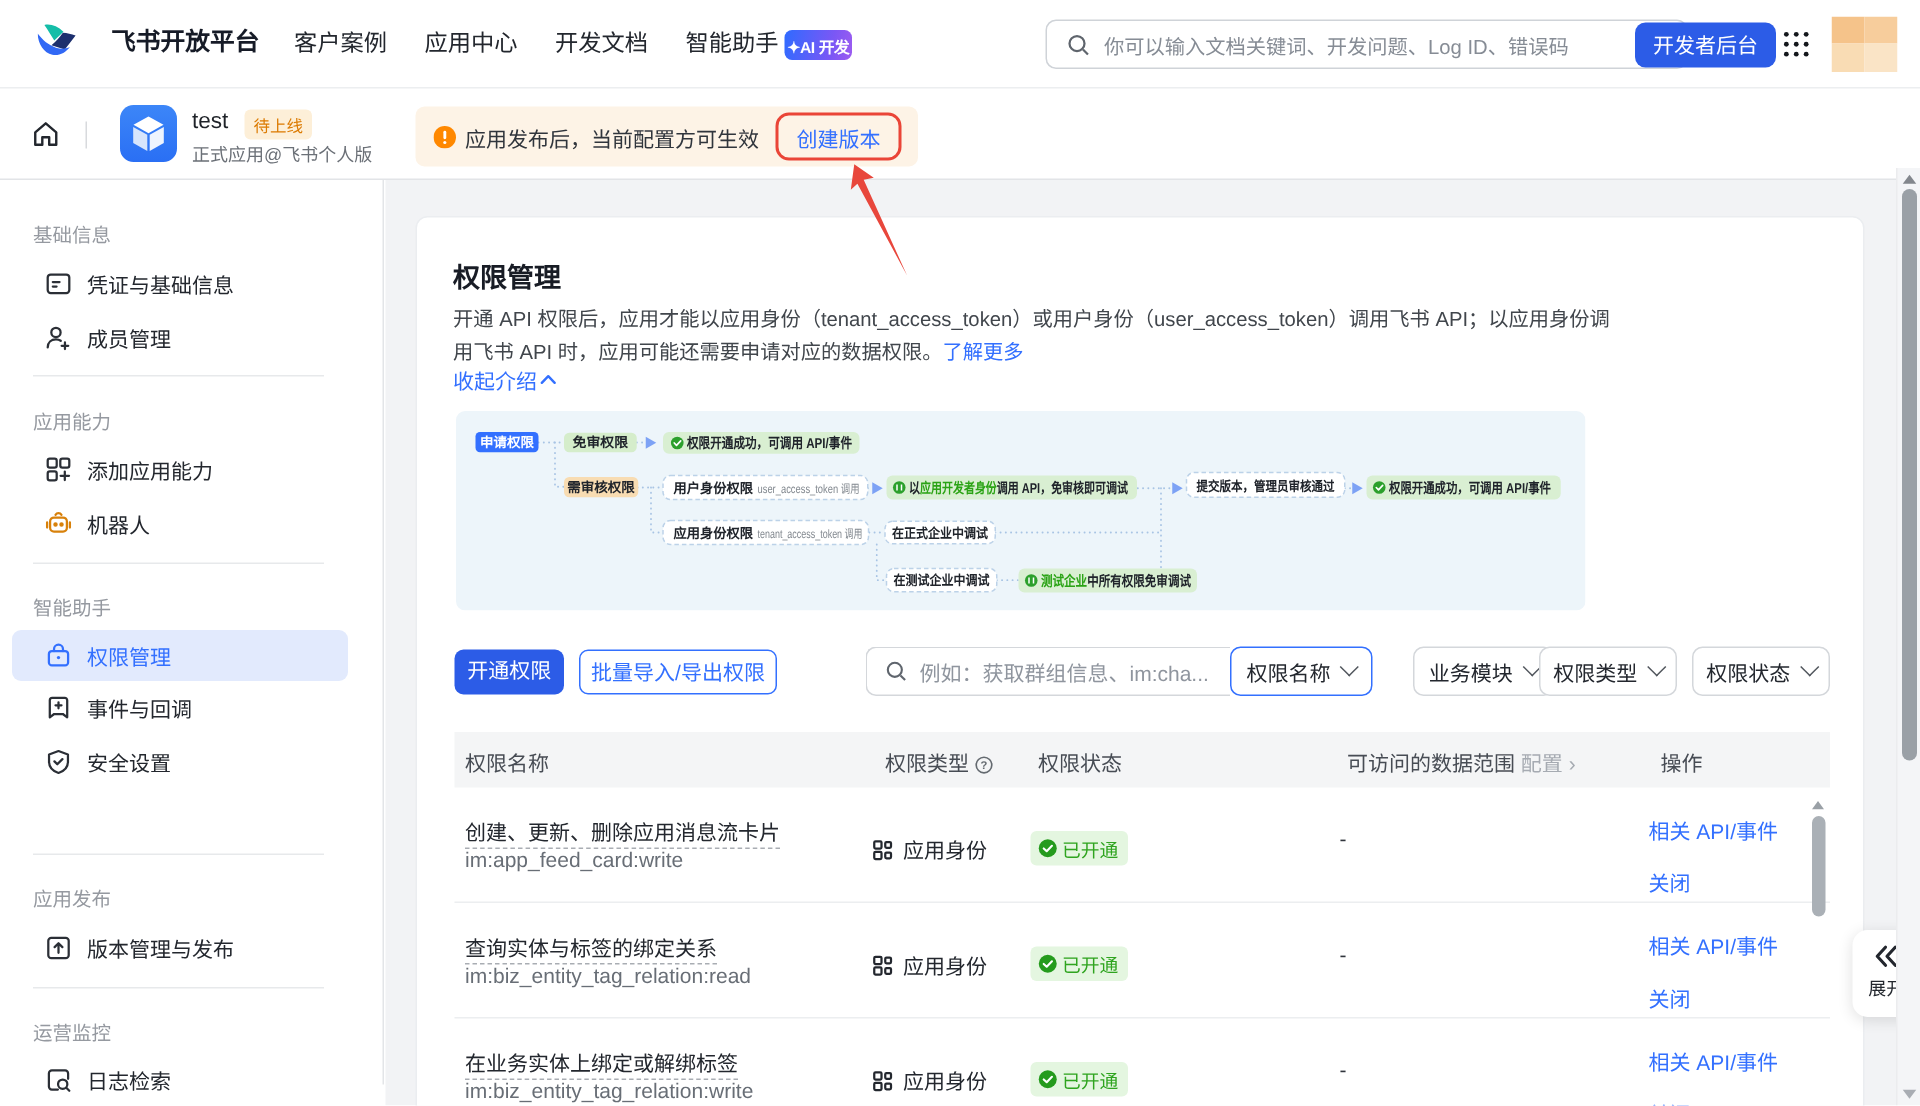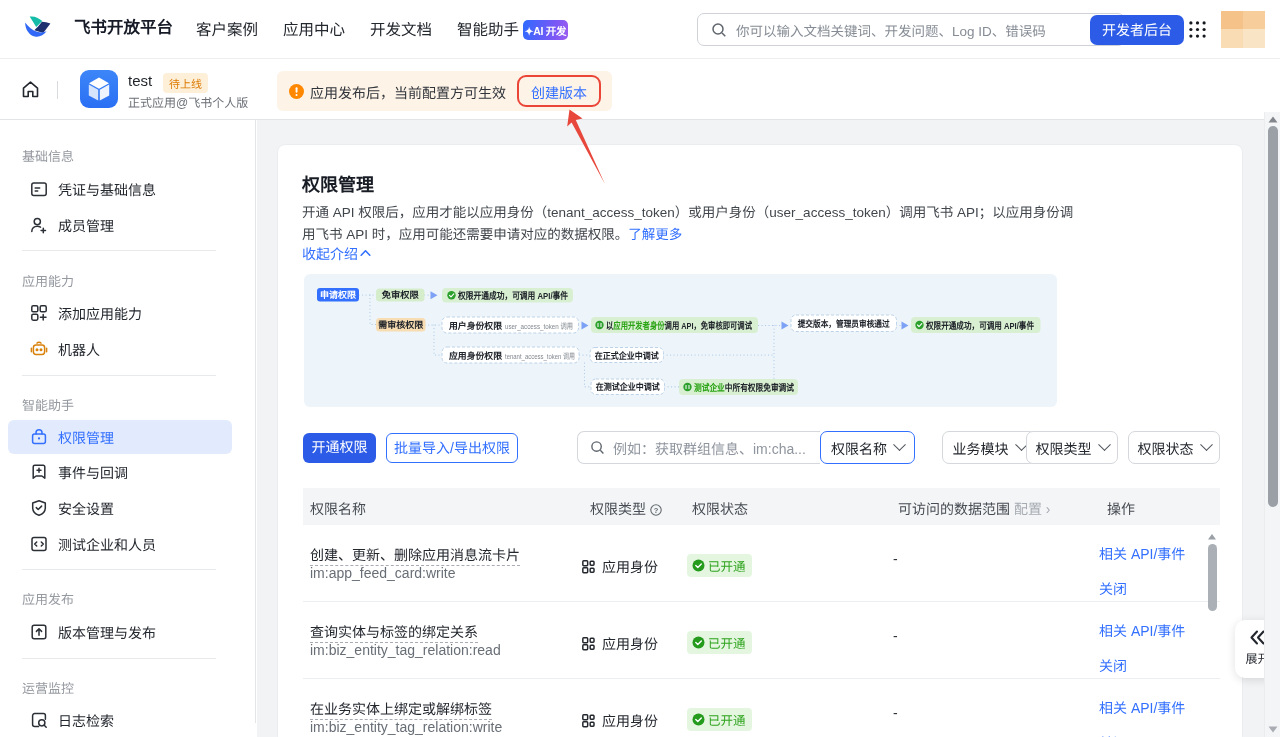--- a/index.html
+++ b/index.html
@@ -182,25 +182,20 @@
         <circle cx="9" cy="10.4" r="1.1" fill="#3370ff" stroke="none"></circle>
       </svg>权限管理</div>
   <div class="sitem" style="top:336px;"><svg width="18" height="18" viewBox="0 0 18 18" fill="none" stroke="#2b2f36" stroke-width="1.5" stroke-linecap="round" stroke-linejoin="round">
         <path d="M3.2 3.8 a1.6 1.6 0 0 1 1.6-1.6 h8.4 a1.6 1.6 0 0 1 1.6 1.6 v11.4 l-2.9-2.2 h-5.8 l-2.9 2.2 z"></path>
         <path d="M9 5.2 v4 M7 7.2 h4"></path>
       </svg>事件与回调</div>
   <div class="sitem" style="top:372px;"><svg width="18" height="18" viewBox="0 0 18 18" fill="none" stroke="#2b2f36" stroke-width="1.5" stroke-linecap="round" stroke-linejoin="round">
         <path d="M9 1.7 L15.3 4 v4.8 c0 3.9-2.8 6.4-6.3 7.5 C5.5 15.2 2.7 12.7 2.7 8.8 V4 Z"></path>
         <path d="M6.3 8.6 l1.9 1.9 3.4-3.4"></path>
       </svg>安全设置</div>
-  <div class="sitem" style="top:408px;"><svg width="18" height="18" viewBox="0 0 18 18" fill="none" stroke="#2b2f36" stroke-width="1.5" stroke-linecap="round" stroke-linejoin="round">
-        <rect x="2" y="2.6" width="14" height="12.8" rx="2"></rect>
-        <path d="M6.7 7 L4.7 9 l2 2"></path>
-        <path d="M11.3 7 l2 2 -2 2"></path>
-      </svg>测试企业和人员</div>
   <div class="sdiv" style="top:450px;"></div>
   <div class="shead" style="top:470px;">应用发布</div>
   <div class="sitem" style="top:496px;"><svg width="18" height="18" viewBox="0 0 18 18" fill="none" stroke="#2b2f36" stroke-width="1.5" stroke-linecap="round" stroke-linejoin="round">
         <rect x="2.2" y="2.2" width="13.6" height="13.6" rx="2"></rect>
         <path d="M9 12.2 V6 M6.4 8.4 L9 5.8 l2.6 2.6"></path>
       </svg>版本管理与发布</div>
   <div class="sdiv" style="top:539px;"></div>
   <div class="shead" style="top:559px;">运营监控</div>
   <div class="sitem" style="top:584px;"><svg width="18" height="18" viewBox="0 0 18 18" fill="none" stroke="#2b2f36" stroke-width="1.5" stroke-linecap="round" stroke-linejoin="round">
         <path d="M15.4 8.2 V4.6 a2 2 0 0 0 -2-2 H4.6 a2 2 0 0 0 -2 2 v8.8 a2 2 0 0 0 2 2 h4"></path>

